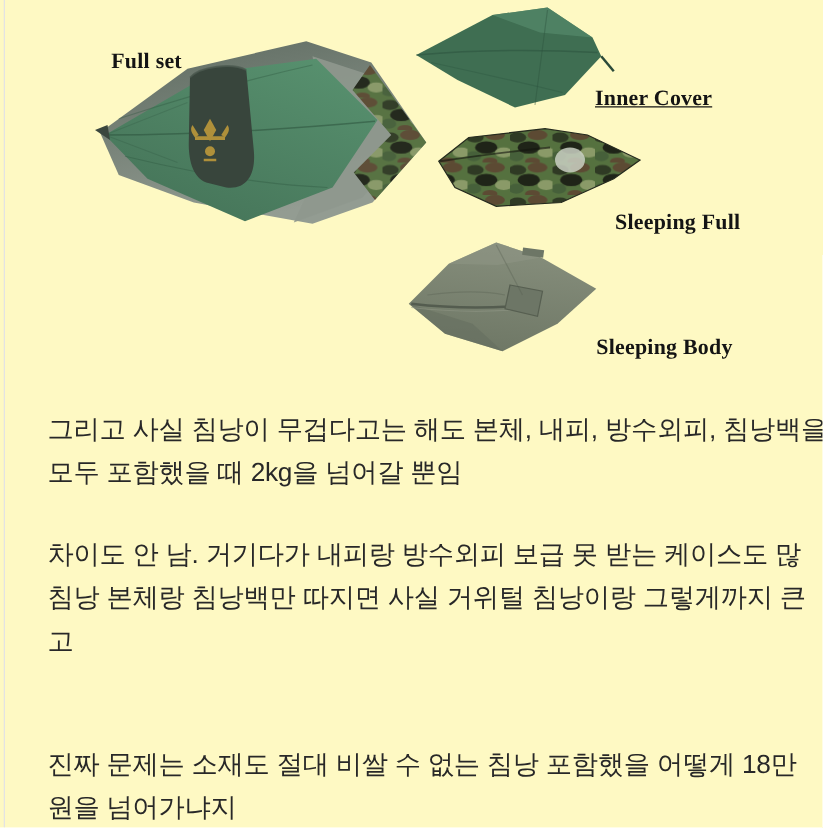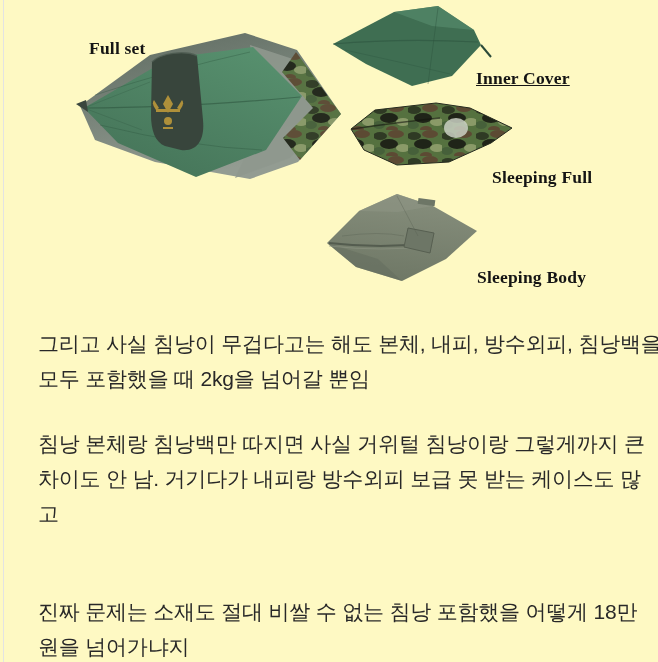--- a/index.html
+++ b/index.html
@@ -130,22 +130,22 @@
   </div>
 
   <div class="post">
 
     <div class="paragraph p1">
       <div class="text-line">그리고 사실 침낭이 무겁다고는 해도 본체, 내피, 방수외피, 침낭백을</div>
       <div class="text-line">모두 포함했을 때 2kg을 넘어갈 뿐임</div>
     </div>
 
     <div class="paragraph p2">
+      <div class="text-line">차이도 안 남. 거기다가 내피랑 방수외피 보급 못 받는 케이스도 많</div>
       <div class="text-line">침낭 본체랑 침낭백만 따지면 사실 거위털 침낭이랑 그렇게까지 큰</div>
-      <div class="text-line">차이도 안 남. 거기다가 내피랑 방수외피 보급 못 받는 케이스도 많</div>
       <div class="text-line">고</div>
     </div>
 
     <div class="paragraph p3">
       <div class="text-line">진짜 문제는 소재도 절대 비쌀 수 없는 침낭 포함했을 어떻게 18만</div>
       <div class="text-line">원을 넘어가냐지</div>
     </div>
 
   </div>
 </div>

